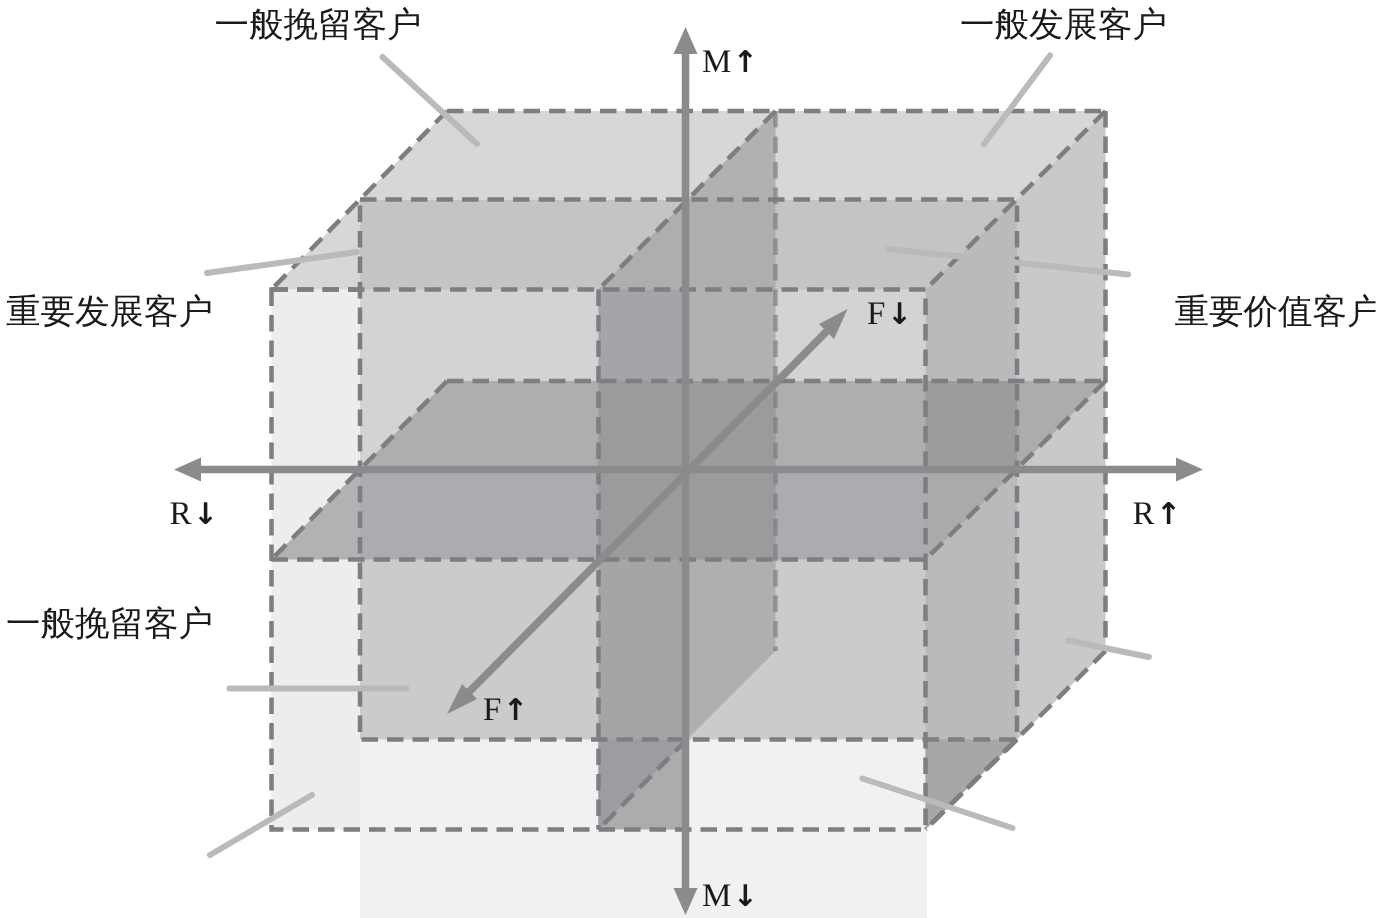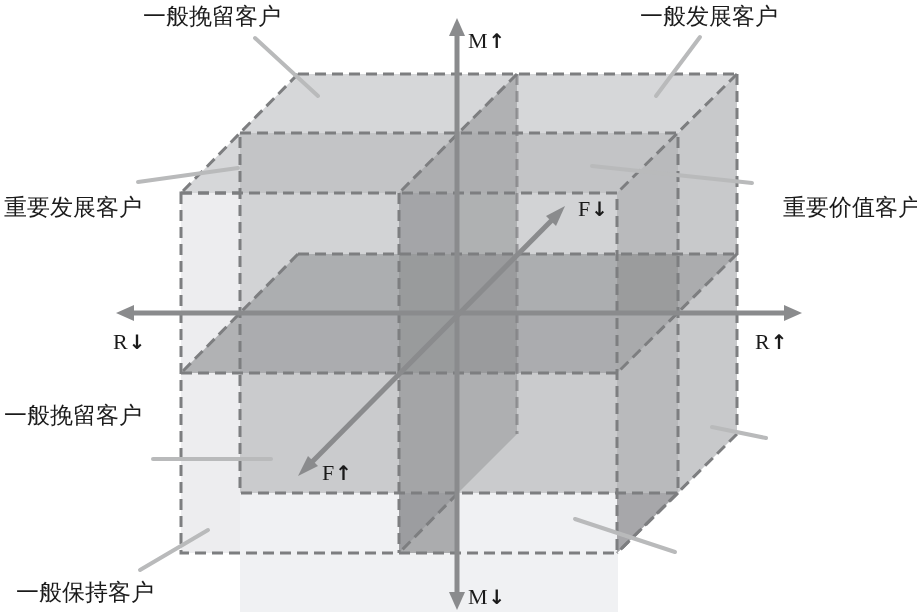--- a/index.html
+++ b/index.html
@@ -133,14 +133,13 @@
   <div class="axis-lbl" style="left:322px; top:460px;">
     <span>F</span><span class="arr">↑</span>
   </div>
 
   
   <div class="lbl" style="left:143px; top:1px;">一般挽留客户</div>
   <div class="lbl" style="left:640px; top:1px;">一般发展客户</div>
   <div class="lbl" style="left:4px;   top:192px;">重要发展客户</div>
   <div class="lbl" style="left:783px; top:192px;">重要价值客户</div>
   <div class="lbl" style="left:4px;   top:400px;">一般挽留客户</div>
-  <div class="lbl" style="left:16px;  top:577px;">一般保持客户</div>
 </div>
 
 </body></html>

